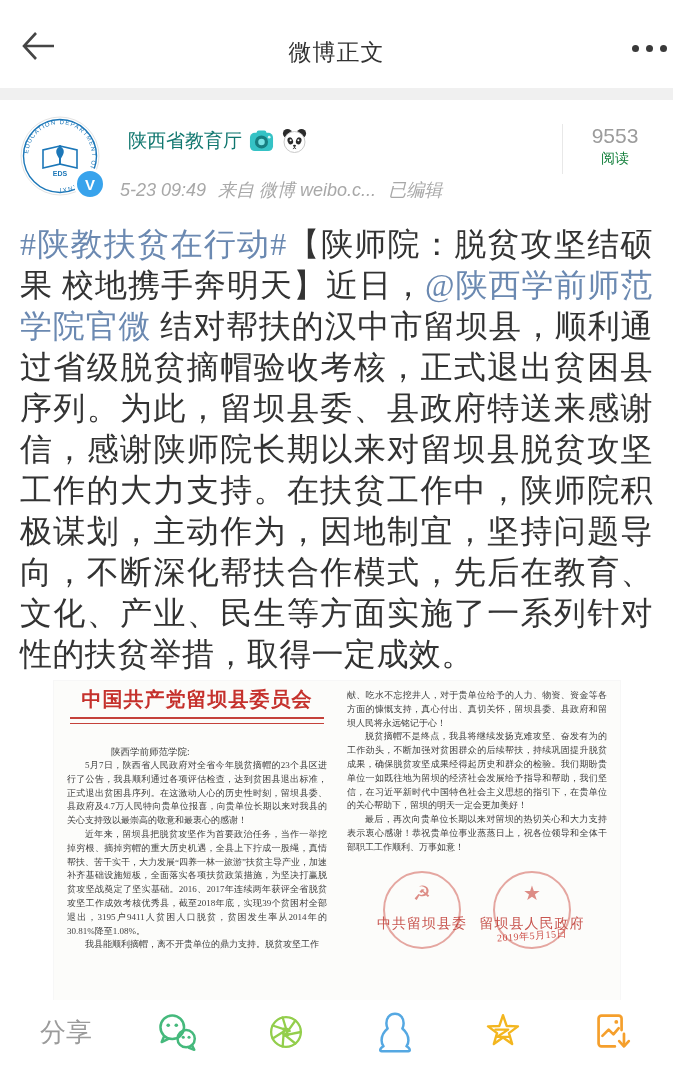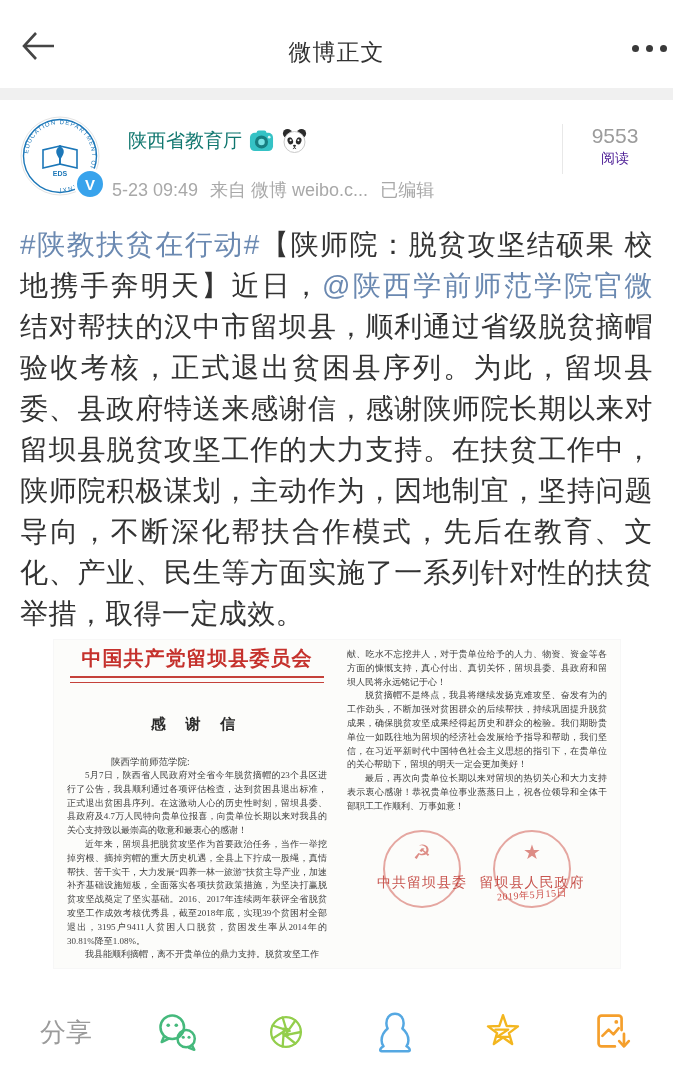--- a/index.html
+++ b/index.html
@@ -16,31 +16,31 @@
   .strip{height:12px;background:#f0f0f0;}
 
   
   .post-header{position:relative;height:118px;background:#fff;}
   .avatar{position:absolute;left:20px;top:16px;width:80px;height:80px;}
   .v-badge{position:absolute;left:74px;top:68px;width:26px;height:26px;border-radius:50%;
            background:#38a3ec;border:3px solid #fff;color:#fff;font-size:15px;font-weight:bold;
            display:flex;align-items:center;justify-content:center;}
   .name-row{position:absolute;left:128px;top:28px;display:flex;align-items:center;gap:7px;}
   .author-name{font-size:19px;color:#0f766e;}
-  .meta-row{position:absolute;left:112px;top:78px;font-size:18px;color:#a8a8a8;white-space:nowrap;}
+  .meta-row{position:absolute;left:120px;top:78px;font-size:18px;color:#a8a8a8;white-space:nowrap;font-style:italic;}
   .meta-row .m-time{margin-right:12px;}
   .meta-row .m-edit{margin-left:12px;}
   .reads-divider{position:absolute;right:110px;top:24px;width:1px;height:50px;background:#e8e8e8;}
   .reads{position:absolute;right:10px;top:24px;width:96px;text-align:center;color:#9c9c9c;}
   .reads .r-count{font-size:21px;line-height:24px;}
-  .reads .r-label{font-size:14px;line-height:20px;color:#4c1d95;}
-
-  
-  .post-text{padding:6px 20px 0 20px;font-size:28px;line-height:41px;color:#333;
-             letter-spacing:0.4px;text-align:justify;word-break:break-all;}
+  .reads .r-label{font-size:14px;line-height:20px;color:#15803d;}
+
+  
+  .post-text{padding:6px 20px 0 20px;font-size:32px;line-height:41px;color:#333;
+             letter-spacing:0.4px;text-align:justify;word-break:break-all;font-family:Liberation Serif, serif;}
   .t-link{color:#6b89b1;cursor:pointer;}
 
   
   .letter{position:relative;margin:6px 0 0 54px;width:566px;height:328px;background:#fcfcfa;
           display:flex;box-shadow:0 0 0 1px rgba(0,0,0,0.03);cursor:pointer;
           font-family:"Liberation Serif","DejaVu Serif",serif;}
   .page{width:283px;box-sizing:border-box;overflow:hidden;}
   .page-left{padding:5px 10px 0 13px;}
   .page-right{padding:8px 13px 0 10px;}
   .lt-header{font-size:20px;font-weight:bold;color:#c5312c;text-align:center;letter-spacing:1px;
@@ -134,21 +134,20 @@
       <div class="r-label">阅读</div>
     </div>
   </section>
 
   <div class="post-text"><span class="t-link">#陕教扶贫在行动#</span><span>【陕师院：脱贫攻坚结硕果 校地携手奔明天】近日，</span><span class="t-link">@陕西学前师范学院官微</span><span> 结对帮扶的汉中市留坝县，顺利通过省级脱贫摘帽验收考核，正式退出贫困县序列。为此，留坝县委、县政府特送来感谢信，感谢陕师院长期以来对留坝县脱贫攻坚工作的大力支持。在扶贫工作中，陕师院积极谋划，主动作为，因地制宜，坚持问题导向，不断深化帮扶合作模式，先后在教育、文化、产业、民生等方面实施了一系列针对性的扶贫举措，取得一定成效。</span></div>
 
   <figure class="letter">
     <div class="page page-left">
       <div class="lt-header">中国共产党留坝县委员会</div>
       <div class="lt-rule"></div>
-      <div class="lt-title">感 谢 信</div>
       <div class="lt-salutation">陕西学前师范学院:</div>
       <p class="lt-p">5月7日，陕西省人民政府对全省今年脱贫摘帽的23个县区进行了公告，我县顺利通过各项评估检查，达到贫困县退出标准，正式退出贫困县序列。在这激动人心的历史性时刻，留坝县委、县政府及4.7万人民特向贵单位报喜，向贵单位长期以来对我县的关心支持致以最崇高的敬意和最衷心的感谢！</p>
       <p class="lt-p">近年来，留坝县把脱贫攻坚作为首要政治任务，当作一举挖掉穷根、摘掉穷帽的重大历史机遇，全县上下拧成一股绳，真情帮扶、苦干实干，大力发展“四养一林一旅游”扶贫主导产业，加速补齐基础设施短板，全面落实各项扶贫政策措施，为坚决打赢脱贫攻坚战奠定了坚实基础。2016、2017年连续两年获评全省脱贫攻坚工作成效考核优秀县，截至2018年底，实现39个贫困村全部退出，3195户9411人贫困人口脱贫，贫困发生率从2014年的30.81%降至1.08%。</p>
       <p class="lt-p">我县能顺利摘帽，离不开贵单位的鼎力支持。脱贫攻坚工作</p>
     </div>
     <div class="page page-right">
       <p class="lt-p no-indent">献、吃水不忘挖井人，对于贵单位给予的人力、物资、资金等各方面的慷慨支持，真心付出、真切关怀，留坝县委、县政府和留坝人民将永远铭记于心！</p>
       <p class="lt-p">脱贫摘帽不是终点，我县将继续发扬克难攻坚、奋发有为的工作劲头，不断加强对贫困群众的后续帮扶，持续巩固提升脱贫成果，确保脱贫攻坚成果经得起历史和群众的检验。我们期盼贵单位一如既往地为留坝的经济社会发展给予指导和帮助，我们坚信，在习近平新时代中国特色社会主义思想的指引下，在贵单位的关心帮助下，留坝的明天一定会更加美好！</p>
       <p class="lt-p">最后，再次向贵单位长期以来对留坝的热切关心和大力支持表示衷心感谢！恭祝贵单位事业蒸蒸日上，祝各位领导和全体干部职工工作顺利、万事如意！</p>
       <div class="seal-row">

